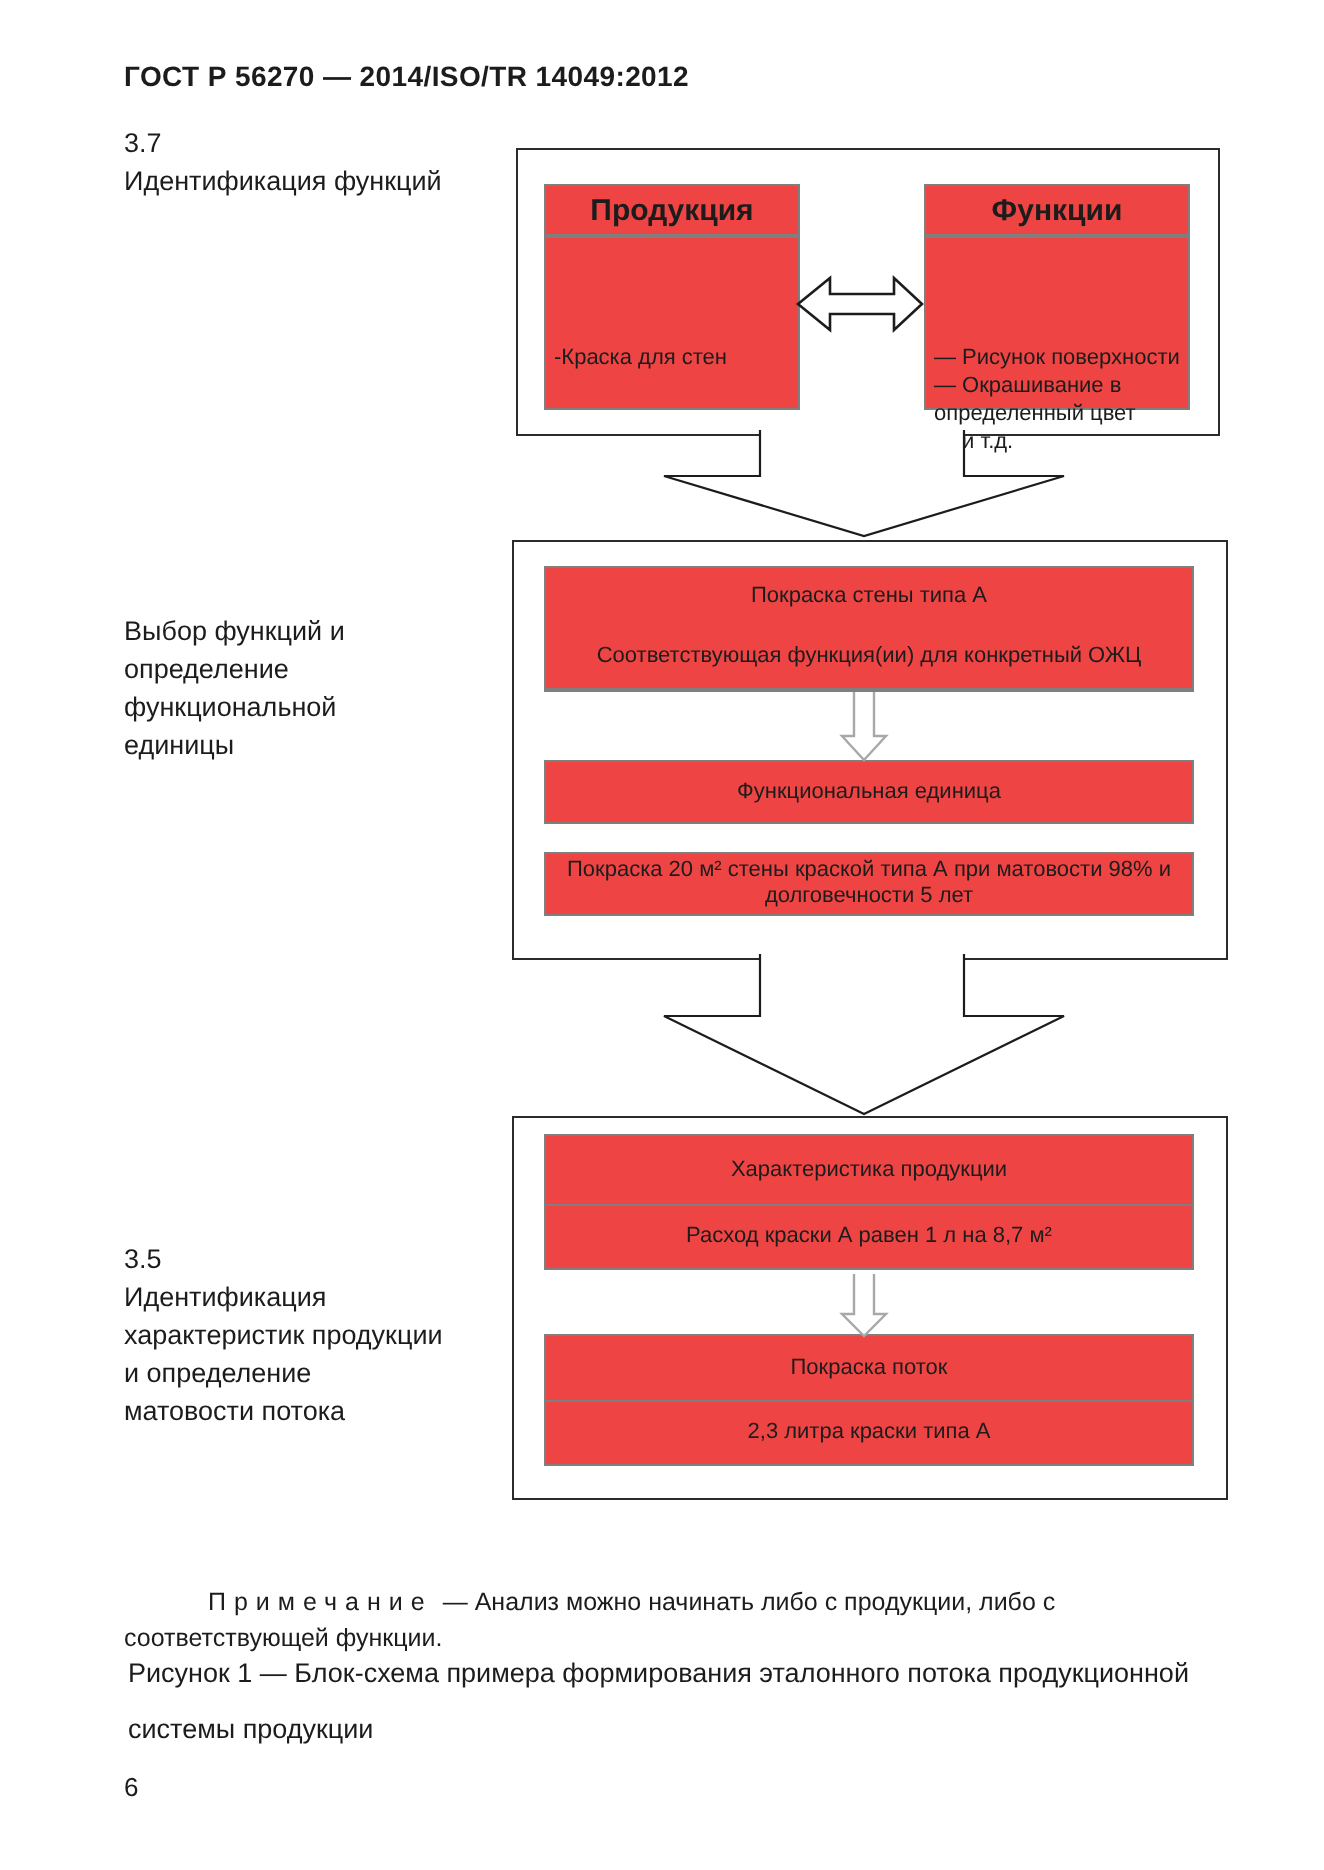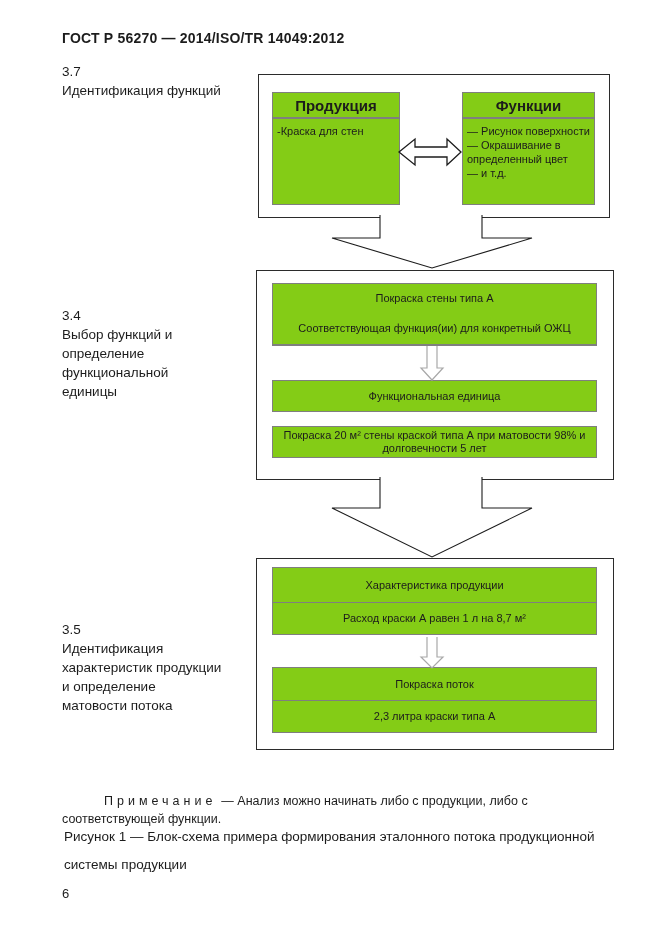--- a/index.html
+++ b/index.html
@@ -7,26 +7,26 @@
     position:relative; width:662px; height:935px; margin:0 auto;
     background:#ffffff; overflow:hidden;
     font-family:"Liberation Sans", sans-serif; color:#1c1c1c;padding-left:48px;
   }
   .doc-header {
     position:absolute; left:62px; top:30px;
     font-size:14px; font-weight:bold; letter-spacing:0.2px;
   }
   .sec-label { position:absolute; left:62px; width:180px; font-size:13.5px; line-height:19px; }
   .container { position:absolute; border:1px solid #2b2b2b; background:#ffffff; }
-  .ibox { position:absolute; border:1px solid #7f7f7f; background:#84cc16; }
+  .ibox { position:absolute; border:1px solid #7f7f7f; background:#ef4444; }
   .ibox .hdr {
     font-weight:bold; font-size:15px; text-align:center;
     padding:4px 2px 3px; border-bottom:2px solid #7f7f7f;
   }
-  .ibox .body { font-size:11px; line-height:14px; padding:5px 4px; }
+  .ibox .body { font-size:11px; line-height:14px; padding:5px 4px;margin-top:48px; }
   .row {
     display:flex; align-items:center; justify-content:center;
     font-size:11px; text-align:center; line-height:13px; padding:0 4px;
   }
   .row.divided { border-bottom:1px solid #7f7f7f; }
   .overlay { position:absolute; left:0; top:0; pointer-events:none; }
   .note { position:absolute; left:62px; top:779px; width:550px; font-size:12.5px; line-height:18px; text-indent:42px; }
   .note .nlabel { letter-spacing:4px; }
   .note .ntext { padding-left:5px; }
   .caption { position:absolute; left:64px; top:823px; width:550px; text-align:left; font-size:13.5px; line-height:28px; }
@@ -37,21 +37,20 @@
 
 <div class="page">
 
   <div class="doc-header">ГОСТ Р 56270 — 2014/ISO/TR 14049:2012</div>
 
   <div class="sec-label" style="top:62px">
     <div>3.7</div>
     <div>Идентификация функций</div>
   </div>
   <div class="sec-label" style="top:306px">
-    <div>3.4</div>
     <div>Выбор функций и</div>
     <div>определение</div>
     <div>функциональной</div>
     <div>единицы</div>
   </div>
   <div class="sec-label" style="top:620px">
     <div>3.5</div>
     <div>Идентификация</div>
     <div>характеристик продукции</div>
     <div>и определение</div>

